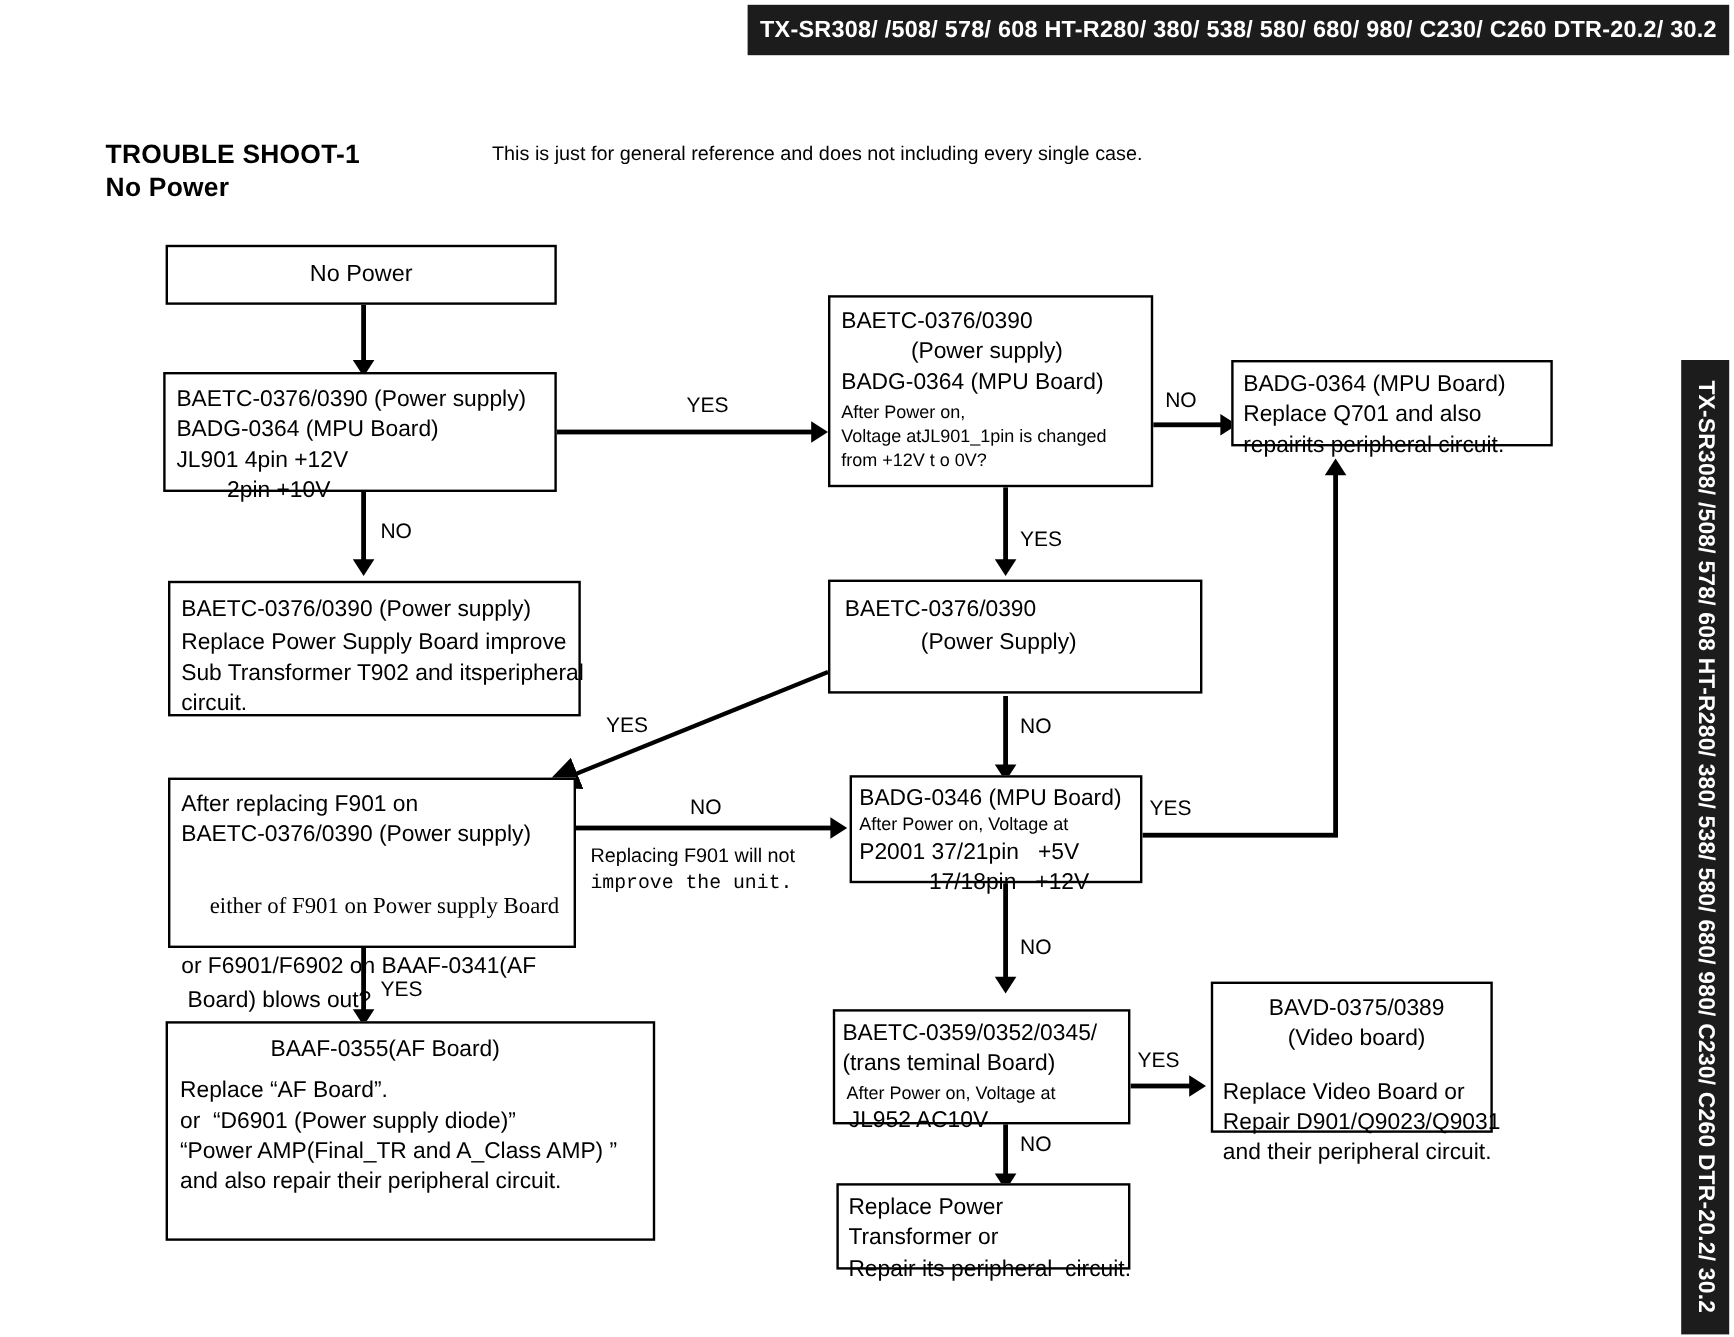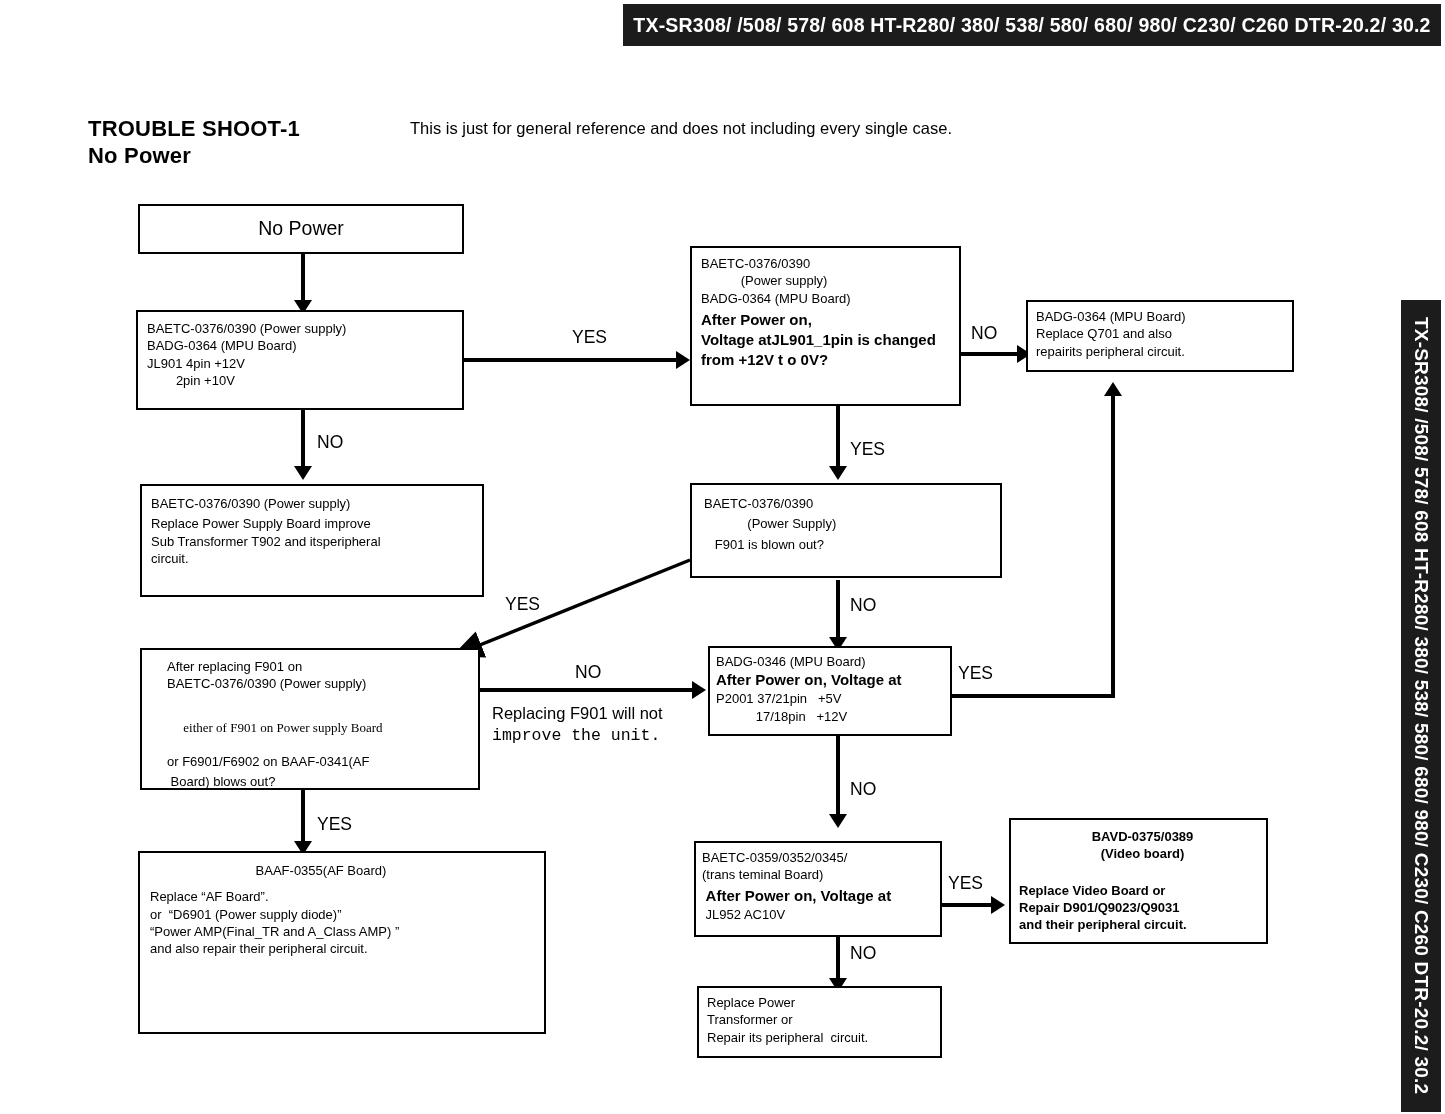--- a/index.html
+++ b/index.html
@@ -16,23 +16,23 @@
   .side-bar span{color:#fff;font-size:19px;font-weight:600;white-space:nowrap;
                  writing-mode:vertical-rl;text-orientation:mixed;letter-spacing:.2px;}
 
   
   .title1{position:absolute;left:88px;top:116px;font-size:22px;font-weight:bold;letter-spacing:.2px;}
   .title2{position:absolute;left:88px;top:143px;font-size:22px;font-weight:bold;letter-spacing:.2px;}
   .subtitle{position:absolute;left:410px;top:119px;font-size:16.5px;white-space:nowrap;}
 
   
   .box{position:absolute;border:2px solid #000;background:#fff;box-sizing:border-box;}
-  .box .ln{font-size:13px;line-height:1.33;white-space:pre;}
+  .box .ln{font-size:19px;line-height:1.33;white-space:pre;}
   .box .ln.big{font-size:19.5px;}
-  .box .ln.sm{font-size:15px;font-weight:bold;}
+  .box .ln.sm{font-size:15px;}
   .ctr{text-align:center;}
 
   
   .ln-v{position:absolute;width:4px;background:#000;}
   .ln-h{position:absolute;height:4px;background:#000;}
   .ar-d{position:absolute;width:0;height:0;border-left:9px solid transparent;
         border-right:9px solid transparent;border-top:14px solid #000;}
   .ar-r{position:absolute;width:0;height:0;border-top:9px solid transparent;
         border-bottom:9px solid transparent;border-left:14px solid #000;}
   .ar-u{position:absolute;width:0;height:0;border-left:9px solid transparent;
@@ -145,24 +145,23 @@
 <div class="box" style="left:140px;top:484px;width:344px;height:113px;padding:9px 0 0 9px;">
   <div class="ln">BAETC-0376/0390 (Power supply)</div>
   <div class="ln" style="margin-top:3px;">Replace Power Supply Board improve</div>
   <div class="ln">Sub Transformer T902 and itsperipheral</div>
   <div class="ln">circuit.</div>
 </div>
 
 <div class="box" style="left:690px;top:483px;width:312px;height:95px;padding:10px 0 0 12px;">
   <div class="ln">BAETC-0376/0390</div>
   <div class="ln" style="margin-top:3px;">            (Power Supply)</div>
-  <div class="ln" style="margin-top:3px;">   F901 is blown out?</div>
-</div>
-
-<div class="box" style="left:140px;top:648px;width:340px;height:142px;padding:8px 0 0 25px;">
+</div>
+
+<div class="box" style="left:140px;top:648px;width:340px;height:142px;padding:8px 0 0 9px;">
   <div class="ln">After replacing F901 on</div>
   <div class="ln">BAETC-0376/0390 (Power supply)</div>
   <div class="ln" style="margin-top:9px;font-family:Liberation Serif, serif;">
     <span> either of F901 on </span><span class="big">Power supply Board</span>
   </div>
   <div class="ln">or F6901/F6902 on BAAF-0341(AF</div>
   <div class="ln" style="margin-top:2px;"> Board) blows out?</div>
 </div>
 
 <div class="box" style="left:708px;top:646px;width:244px;height:90px;padding:5px 15px 0 6px;">
@@ -180,21 +179,21 @@
   <div class="ln">and also repair their peripheral circuit.</div>
 </div>
 
 <div class="box" style="left:694px;top:824px;width:248px;height:96px;padding:6px 0 0 6px;margin-top:17px;">
   <div class="ln">BAETC-0359/0352/0345/</div>
   <div class="ln">(trans teminal Board)</div>
   <div class="ln sm" style="margin-top:2px;"> After Power on, Voltage at</div>
   <div class="ln"> JL952 AC10V</div>
 </div>
 
-<div class="box" style="left:1009px;top:818px;width:259px;height:126px;padding:8px 0 0 8px;font-weight:bold;">
+<div class="box" style="left:1009px;top:818px;width:235px;height:126px;padding:8px 0 0 8px;">
   <div class="ln ctr">BAVD-0375/0389</div>
   <div class="ln ctr">(Video board)</div>
   <div class="ln" style="margin-top:19px;">Replace Video Board or</div>
   <div class="ln">Repair D901/Q9023/Q9031</div>
   <div class="ln">and their peripheral circuit.</div>
 </div>
 
 <div class="box" style="left:697px;top:986px;width:245px;height:72px;padding:6px 0 0 8px;">
   <div class="ln">Replace Power</div>
   <div class="ln">Transformer or</div>

